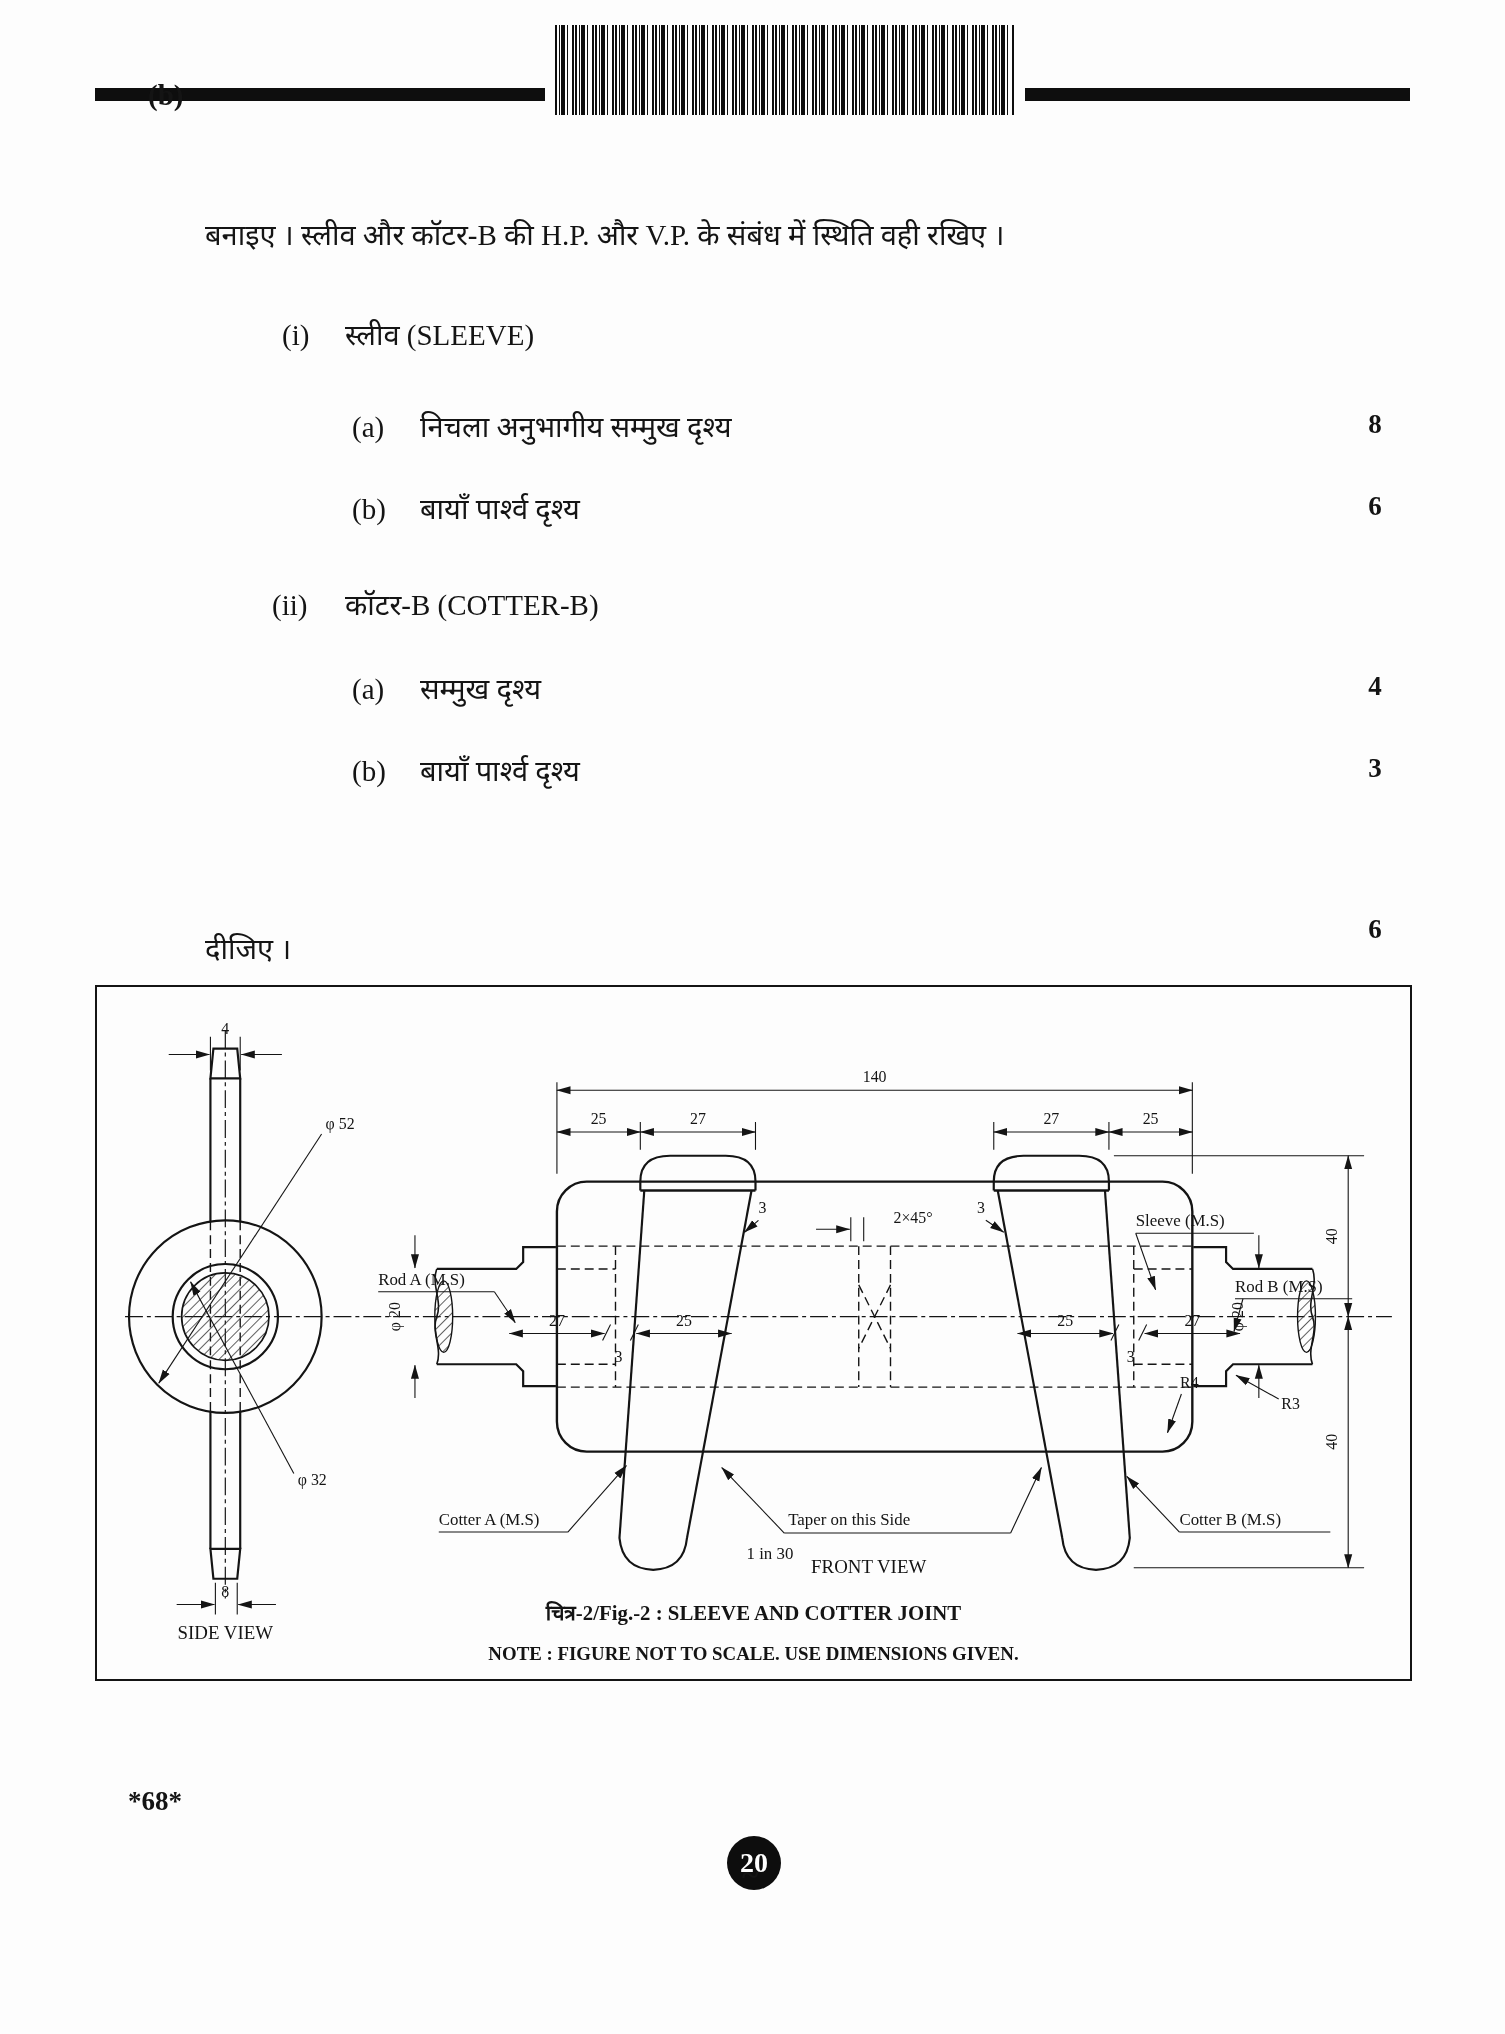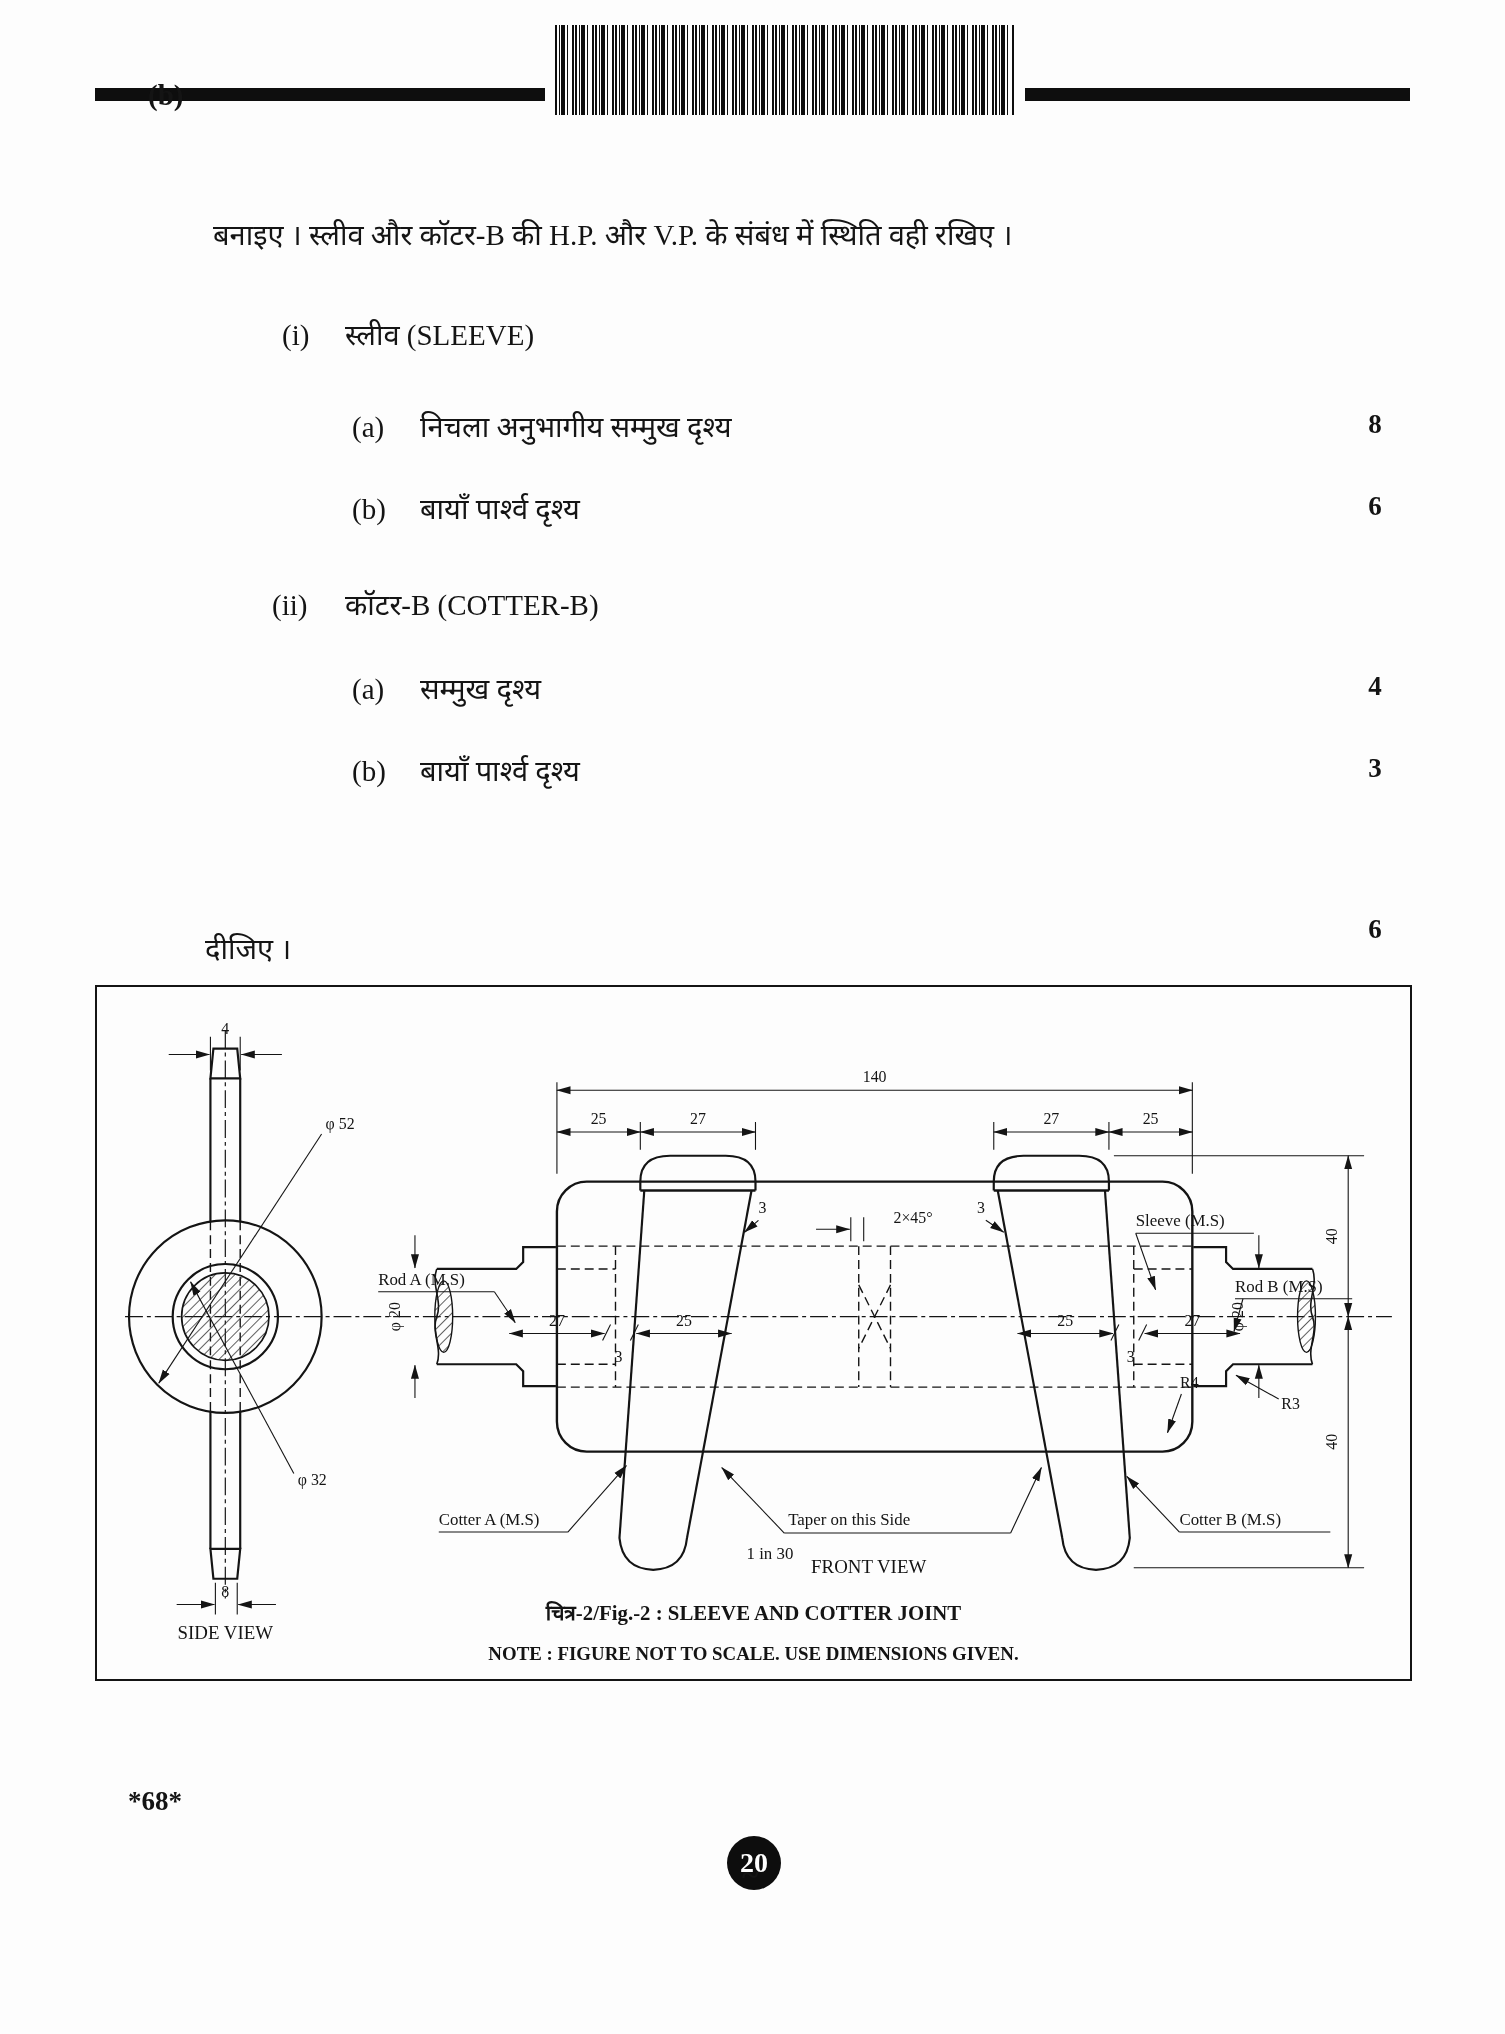--- a/index.html
+++ b/index.html
@@ -39,21 +39,21 @@
 <body>
 
 <div id="page">
 
   <div class="abs rule" style="left:95px;top:88px;width:1315px;height:13px;"></div>
   <div class="abs barcode-wrap" style="left:545px;top:25px;width:460px;height:90px;">
     <div class="barcode"></div>
   </div>
 
   <div class="abs qtext bold" style="left:148px;top:78px;">(b)</div>
-  <div class="abs qtext" style="left:205px;top:218px;margin-left:8px;">बनाइए । स्लीव और कॉटर-B की H.P. और V.P. के संबंध में स्थिति वही रखिए ।</div>
+  <div class="abs qtext" style="left:205px;top:218px;">बनाइए । स्लीव और कॉटर-B की H.P. और V.P. के संबंध में स्थिति वही रखिए ।</div>
 
   <div class="row qtext" style="left:282px;top:318px;">
     <span class="num" style="width:63px;">(i)</span>
     <span>स्लीव (SLEEVE)</span>
   </div>
 
   <div class="row qtext" style="left:352px;top:410px;">
     <span class="num" style="width:68px;">(a)</span>
     <span>निचला अनुभागीय सम्मुख दृश्य</span>
   </div>

